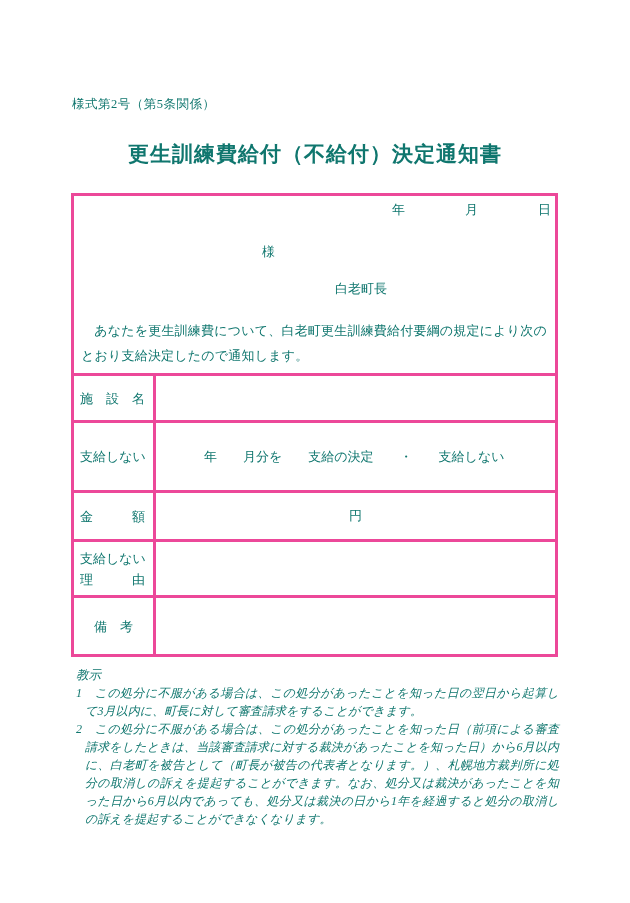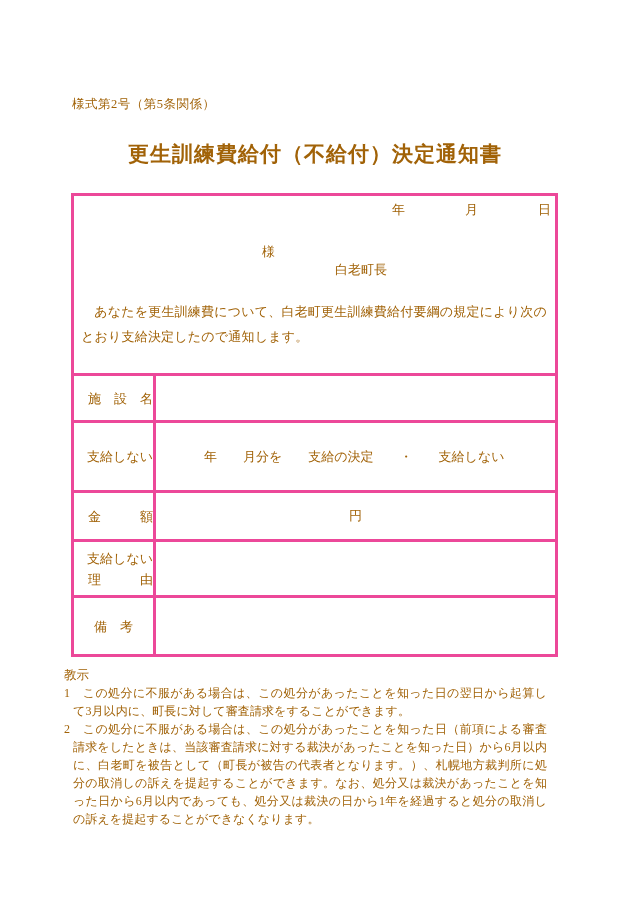--- a/index.html
+++ b/index.html
@@ -1,21 +1,21 @@
 <!DOCTYPE html>
 <html lang="ja"><head>
 <meta charset="utf-8">
 <style>
   html,body{margin:0;padding:0;background:#e8e8e8;}
   .sheet{
     position:relative;
     width:630px;height:903px;
     margin:0 auto;
     background:#ffffff;
-    color:#a16207;
+    color:#0f766e;
     font-family:"Liberation Serif","DejaVu Serif",serif;
     overflow:hidden;
   }
   .form-no{
     position:absolute;left:72px;top:96px;
     font-size:12.5px;letter-spacing:.5px;
   }
   .doc-title{
     position:absolute;left:0;top:140px;width:100%;
     text-align:center;font-size:21px;font-weight:bold;letter-spacing:1px;
@@ -31,35 +31,35 @@
     font-weight:normal;
   }
   .main-table col.c-label{width:82px;}
   .main-table tr.r-head  {height:180px;}
   .main-table tr.r-fac   {height:47px;}
   .main-table tr.r-dec   {height:70px;}
   .main-table tr.r-amt   {height:49px;}
   .main-table tr.r-reason{height:56px;}
   .main-table tr.r-note  {height:59px;}
   .main-table th.row-label{
-    text-align:right;padding-left:6px;
+    text-align:left;padding-left:6px;
     white-space:pre-line;line-height:21px;
   }
   .main-table th.row-label.center{text-align:center;padding-left:0;}
   td.cell-head{vertical-align:top;}
   .n-date{padding:5px 4px 0 0;text-align:right;white-space:pre;}
   .n-date span + span{margin-left:60px;}
   .n-recipient{margin-top:24px;padding-left:188px;}
-  .n-issuer{padding-left:261px;}
+  .n-issuer{margin-top:19px;padding-left:261px;}
   .n-body{margin-top:20px;padding:0 7px;line-height:25px;white-space:pre-line;letter-spacing:.2px;}
   td.cell-decision{padding-left:48px;white-space:pre;}
   td.cell-amount{text-align:center;}
   .advice{
-    position:absolute;left:64px;top:666px;width:483px;
-    font-size:12px;line-height:18px;
+    position:absolute;left:76px;top:666px;width:483px;
+    font-size:12px;line-height:18px;font-style:italic;
   }
   .advice-heading{font-size:12.5px;}
   .advice-item{
     margin:0;padding-left:9px;text-indent:-9px;
     text-align:justify;letter-spacing:.1px;
   }
 </style>
 </head>
 <body>
 

